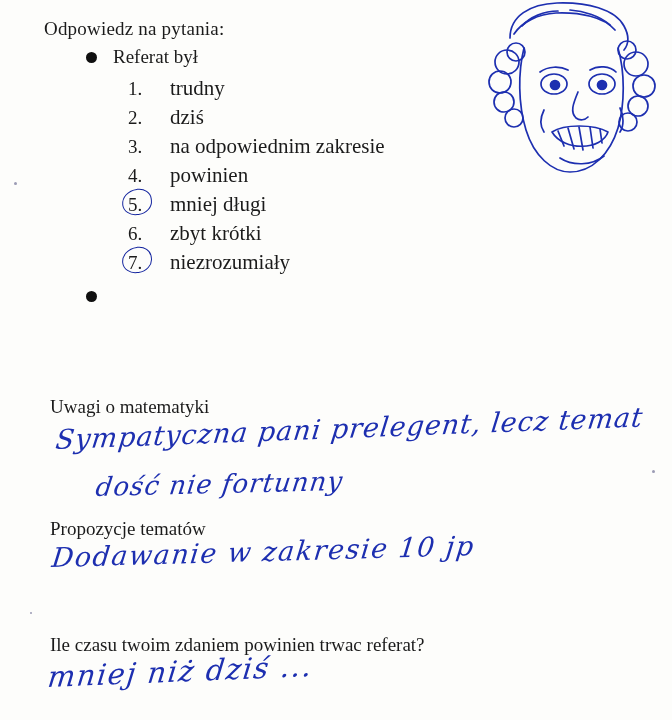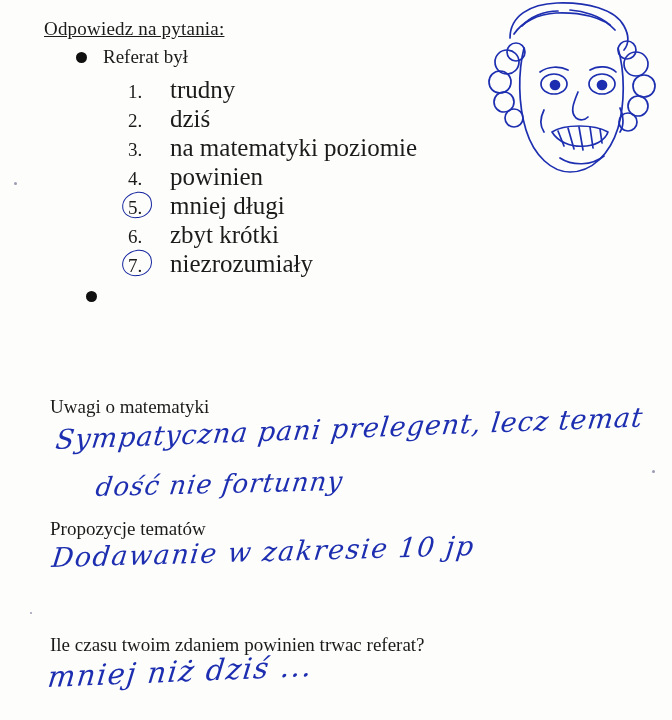--- a/index.html
+++ b/index.html
@@ -21,26 +21,25 @@
     height: 720px;
   }
 
   
   .q-title {
     position: absolute;
     left: 44px;
     top: 18px;
     font-size: 19px;
     letter-spacing: 0.2px;
-    text-decoration: underline;
   }
 
   .bullet-list {
     position: absolute;
-    left: 76px;
+    left: 86px;
     top: 44px;
     width: 560px;
   }
   .bullet-row {
     display: flex;
     align-items: flex-start;
     margin-bottom: 2px;
   }
   .bullet-dot {
     width: 11px;
@@ -67,21 +66,21 @@
     align-items: baseline;
     height: 29px;
   }
   .num-idx {
     width: 42px;
     flex: none;
     font-size: 19px;
     position: relative;
   }
   .num-label {
-    font-size: 25px;
+    font-size: 21px;
   }
   
   .circled::after {
     content: "";
     position: absolute;
     left: -6px;
     top: -5px;
     width: 28px;
     height: 24px;
     border: 1.6px solid #12239e;
@@ -178,21 +177,21 @@
       <span class="num-label">trudny</span>
     </div>
 
     <div class="num-row">
       <span class="num-idx">2.</span>
       <span class="num-label">dziś</span>
     </div>
 
     <div class="num-row">
       <span class="num-idx">3.</span>
-      <span class="num-label">na matematyki poziomie</span>
+      <span class="num-label">na odpowiednim zakresie</span>
     </div>
 
     <div class="num-row">
       <span class="num-idx">4.</span>
       <span class="num-label">powinien</span>
     </div>
 
     <div class="num-row">
       <span class="num-idx circled">5.</span>
       <span class="num-label">mniej długi</span>

